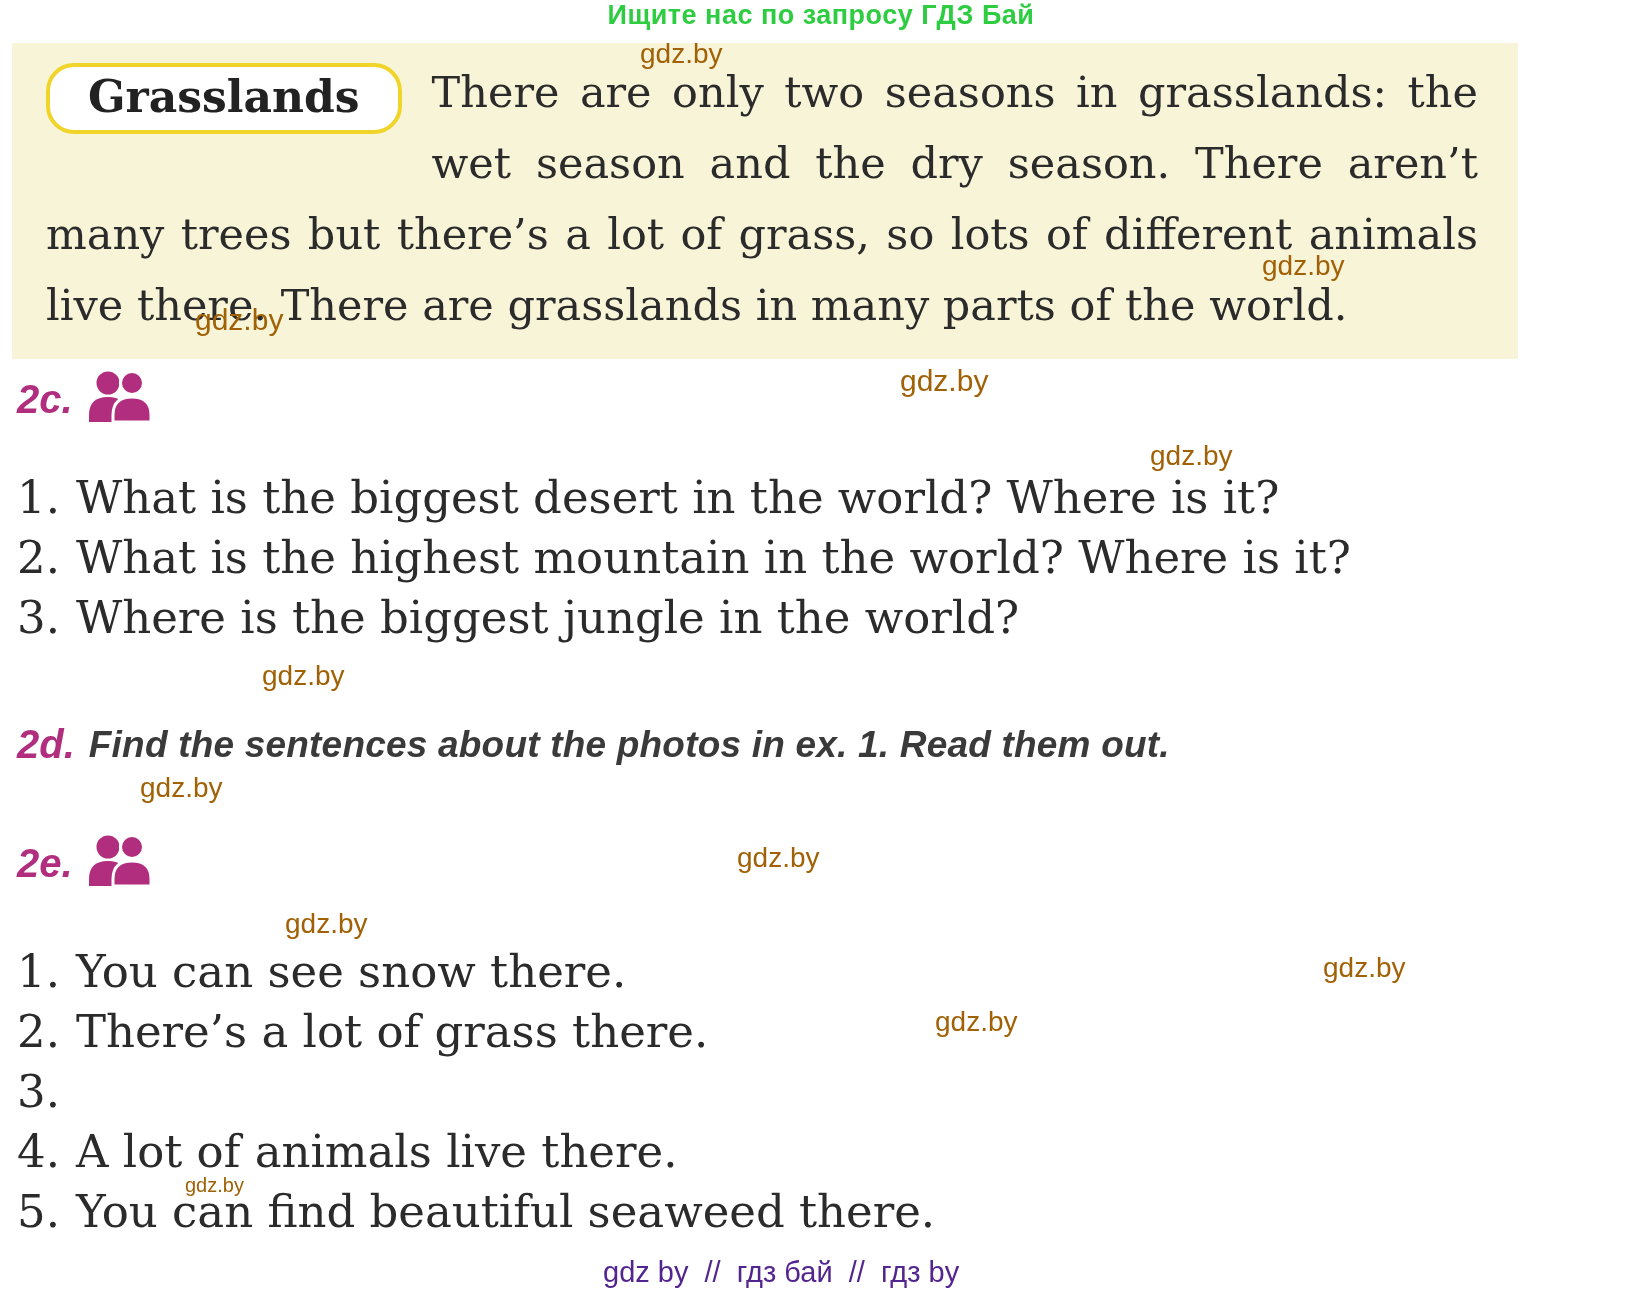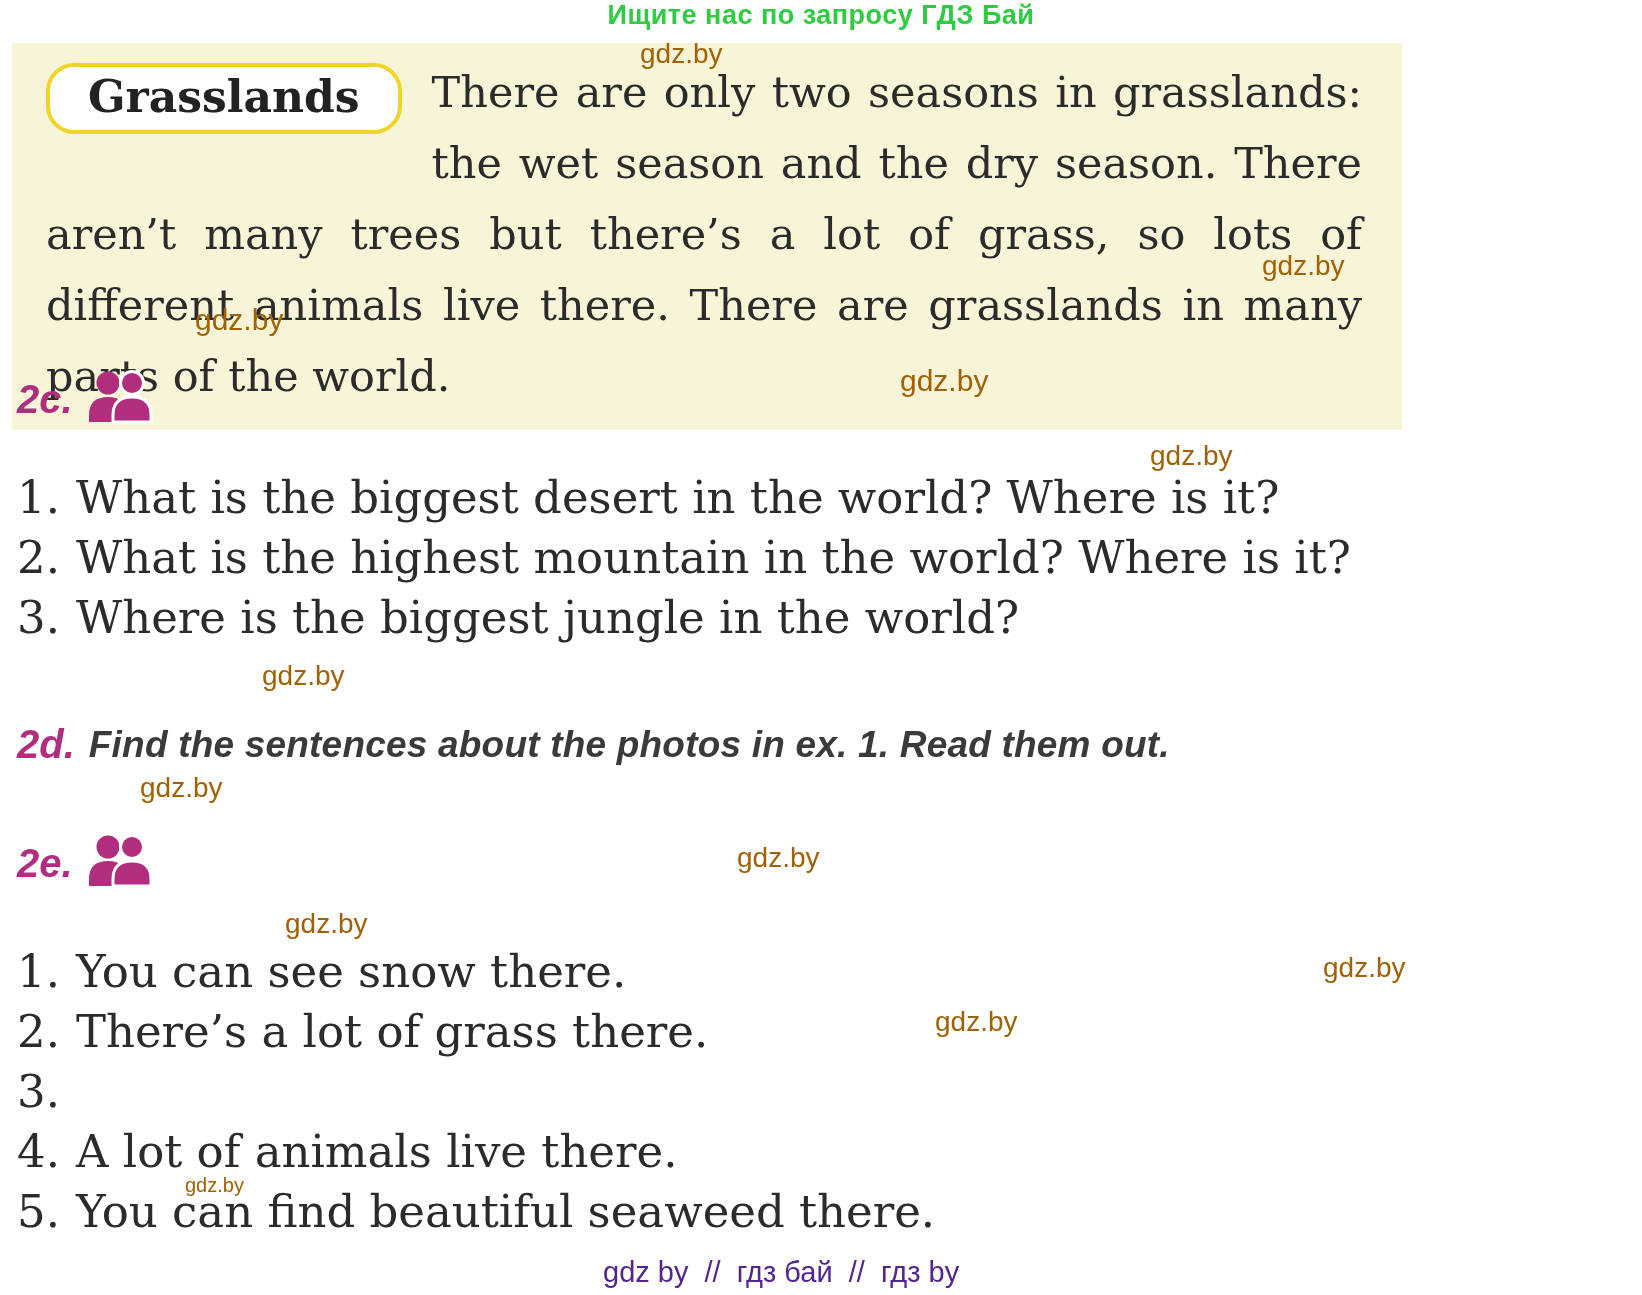--- a/index.html
+++ b/index.html
@@ -28,21 +28,21 @@
     z-index: 5; white-space: nowrap;
   }
   .wm-small { font-size: 20px; }
   .footer {
     font-size: 29px; color: #52258f;
     white-space: pre; z-index: 5;
   }
 
   
   .intro-box {
-    top: 43px; left: 12px; width: 1390px; min-height: 276px;
+    top: 43px; left: 12px; width: 1506px; min-height: 276px;
     background: #f8f4d7;
     padding: 14px 40px 18px 34px;
     z-index: 1;
   }
   .intro-label {
     float: left;
     background: #ffffff;
     border: 4px solid #f0d42a;
     border-radius: 28px;
     padding: 4px 38px 8px 38px;

